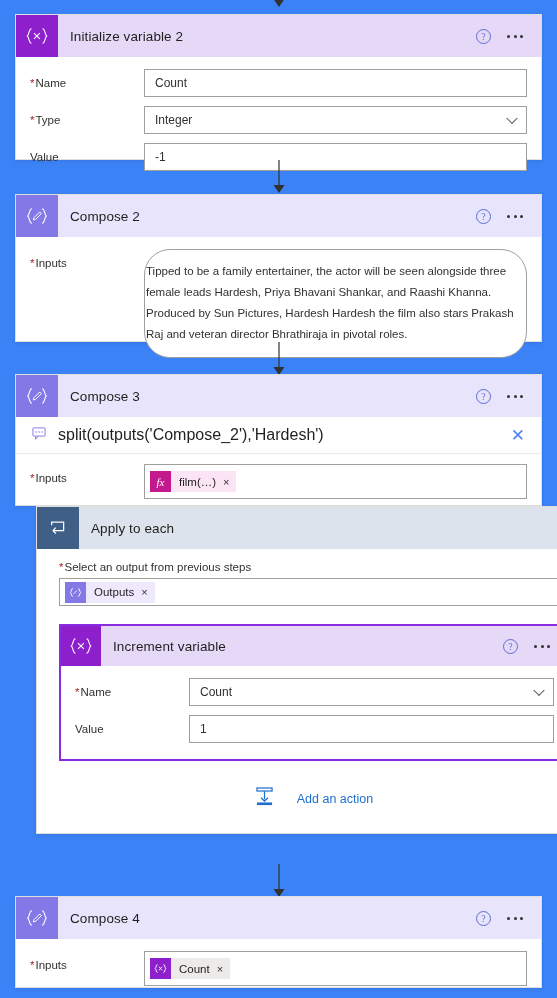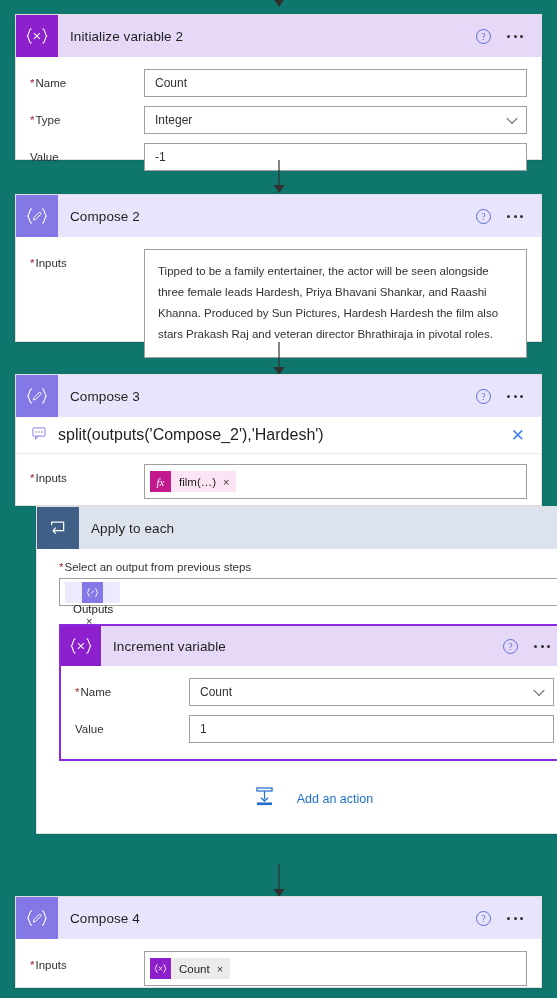--- a/index.html
+++ b/index.html
@@ -6,21 +6,21 @@
   html, body {
     margin: 0; padding: 0;
     width: 557px; height: 998px;
     background: #f3f2f1;
     font-family: "Liberation Sans", sans-serif;
     overflow: hidden;
   }
   .canvas {
     position: relative;
     width: 557px; height: 998px;
-    background: #0f766e;
+    background: #3b82f6;
   }
 
   
   .connector {
     position: absolute;
     left: 0; right: 0;
     display: flex;
     justify-content: center;
     align-items: center;
     pointer-events: none;
@@ -146,21 +146,21 @@
   }
   .token .tlabel { padding: 0 7px 0 8px; }
   .token .tx {
     padding-right: 7px;
     font-size: 11px;
     color: #323130;
     cursor: pointer;
   }
   .token-fx   { background: #fbe4f3; }
   .token-fx .ttile { background: #c2198f; font-style: italic; font-family: "Liberation Serif", serif; font-size: 11px; }
-  .token-out  { background: #eee9fc; flex-direction: column; }
+  .token-out  { background: #eee9fc; }
   .token-out .ttile { background: #8378e6; }
   .token-var  { background: #edebe9; }
   .token-var .ttile { background: #8e1fcc; }
 
   
   .expr-bar {
     display: flex;
     align-items: center;
     padding: 9px 14px 9px 16px;
     border-bottom: 1px solid #edebe9;
@@ -305,21 +305,21 @@
         <div class="ellipsis">
             <i></i>
             <i></i>
             <i></i>
           </div>
       </div>
     </div>
     <div class="card-body">
       <div class="frow">
         <div class="flabel"><span class="req">*</span><span>Inputs</span></div>
-        <div class="finput tall" style="min-height:88px;padding:8px 10px 8px 13px;">
+        <div class="finput tall" style="min-height:88px;padding:8px 10px 8px 1px;border-radius:26px;">
           <div class="multiline">Tipped to be a family entertainer, the actor will be seen alongside three female leads Hardesh, Priya Bhavani Shankar, and Raashi Khanna. Produced by Sun Pictures, Hardesh Hardesh the film also stars Prakash Raj and veteran director Bhrathiraja in pivotal roles.</div>
         </div>
       </div>
     </div>
   </div>
 
   <div class="connector" style="top:342px;height:34px;">
     <svg width="20" height="34" viewBox="0 0 20 34">
         <path d="M10 0 L10 26" stroke="#323130" stroke-width="1.2" fill="none"></path>
         <path d="M4.5 25 L15.5 25 L10 33 Z" fill="#323130"></path>

